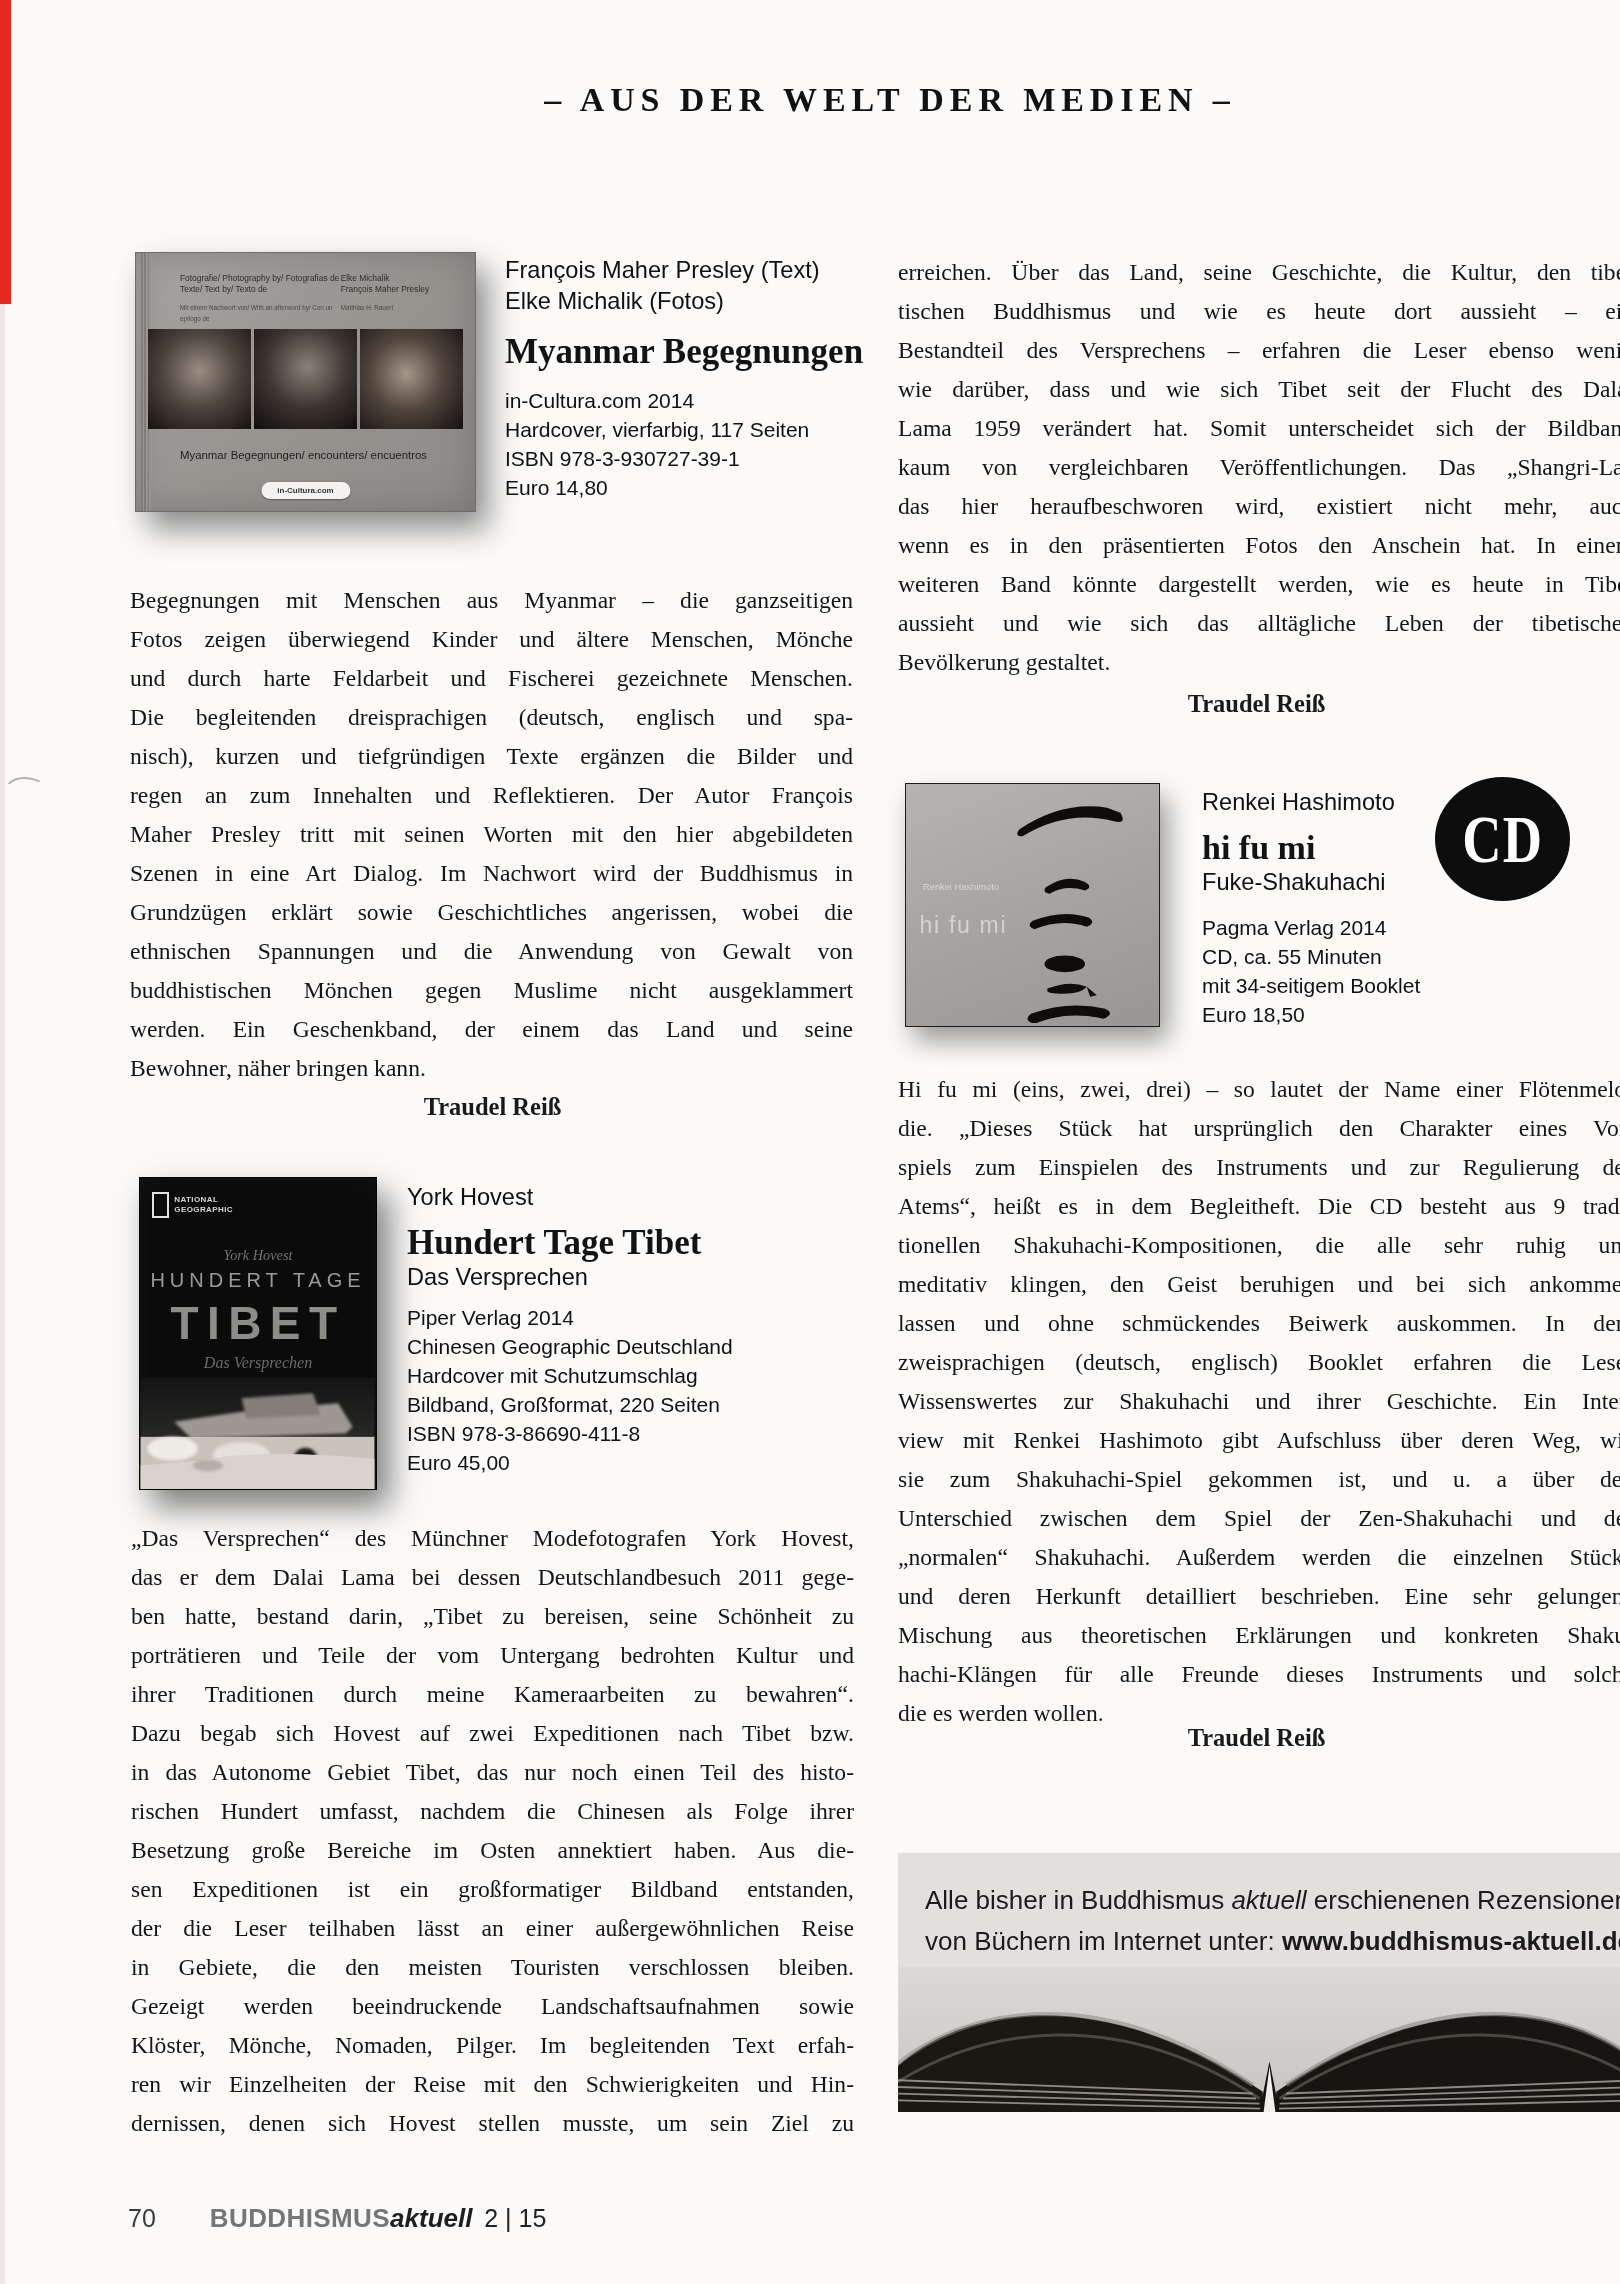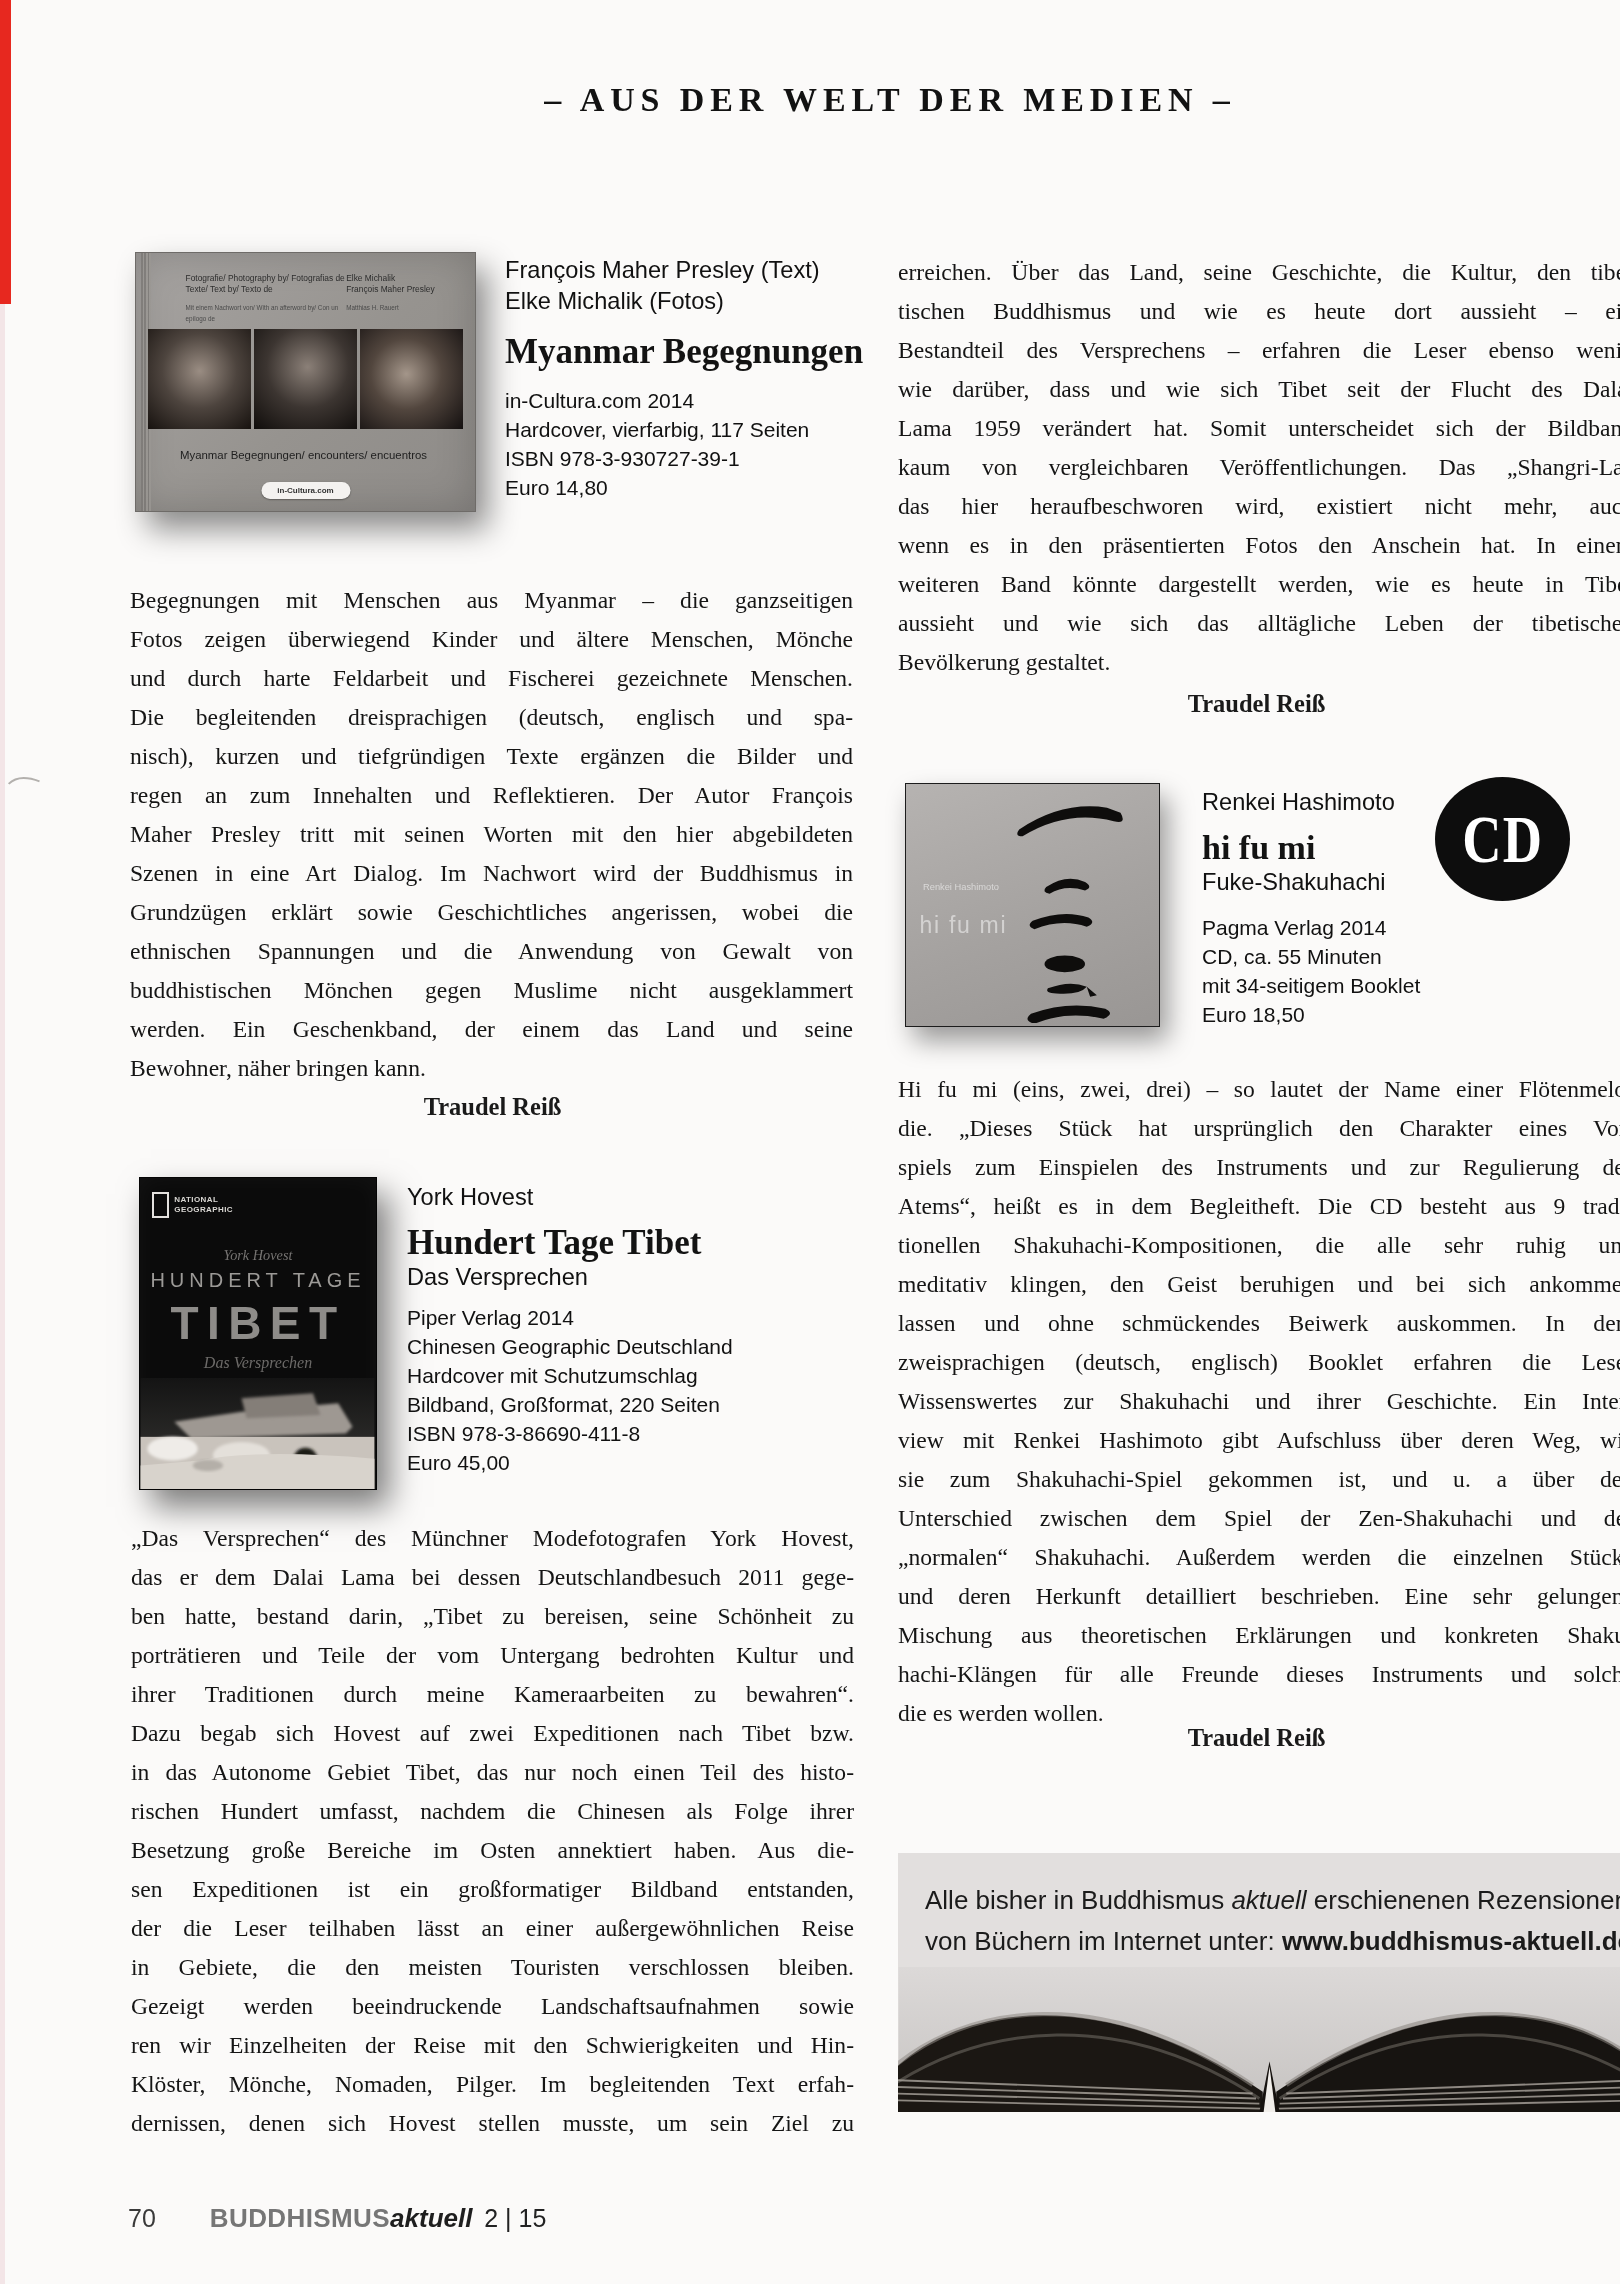--- a/index.html
+++ b/index.html
@@ -25,21 +25,21 @@
   .info .bsub{font-size:23.6px;line-height:27px;margin-top:1.7px;}
   .info .details{font-size:21px;line-height:29px;margin-top:15px;}
 
   
   .fig1{position:absolute;left:135px;top:252px;width:339px;height:258px;
         background:linear-gradient(135deg,#a6a3a1,#96938f 55%,#8e8b88);
         border:0.8px solid #6e6b68;box-shadow:11.8px 17px 29px rgba(0,0,0,.45), inset 0 0 39px rgba(0,0,0,.18);
         font-family:"Liberation Sans","DejaVu Sans",sans-serif;}
   .fig1 .spine{position:absolute;left:5px;top:0;width:10px;height:100%;
         background:repeating-linear-gradient(90deg,#7b7875 0 1.7px,#9a9793 1.7px 3.4px);opacity:.8;}
-  .fig1 .credits{position:absolute;left:44px;right:18px;top:20px;display:flex;justify-content:center;}
+  .fig1 .credits{position:absolute;left:44px;right:18px;top:20px;display:flex;justify-content:flex-start;}
   .fig1 .cl{width:58%;font-size:8.4px;line-height:11px;color:#2d2d2d;}
   .fig1 .cr{width:38%;font-size:8.4px;line-height:11px;color:#2d2d2d;}
   .fig1 .tiny{font-size:6.3px;color:#4a4a4a;margin-top:6.8px;}
   .fig1 .photos{position:absolute;left:11.8px;right:11.8px;top:76px;height:100px;display:flex;gap:2.5px;}
   .fig1 .ph{flex:1;background:radial-gradient(circle at 50% 42%, #9a8d83 0%, #4d443e 48%, #17120f 100%);}
   .fig1 .ph.p2{background:radial-gradient(circle at 52% 38%, #8b8078 0%, #3c3531 50%, #100d0b 100%);}
   .fig1 .ph.p3{background:radial-gradient(circle at 45% 45%, #a4968a 0%, #52463e 45%, #141010 100%);}
   .fig1 .ctitle{position:absolute;left:44px;top:196px;font-size:11.4px;color:#1e1e1e;}
   .fig1 .pill{position:absolute;left:50%;bottom:11.8px;transform:translateX(-50%);
         width:89px;height:17.7px;background:#f4f2f0;border-radius:9.3px;box-shadow:0 0.8px 1.7px rgba(0,0,0,.4);
@@ -211,22 +211,22 @@
       <div class="jline">porträtieren und Teile der vom Untergang bedrohten Kultur und</div>
       <div class="jline">ihrer Traditionen durch meine Kameraarbeiten zu bewahren“.</div>
       <div class="jline">Dazu begab sich Hovest auf zwei Expeditionen nach Tibet bzw.</div>
       <div class="jline">in das Autonome Gebiet Tibet, das nur noch einen Teil des histo-</div>
       <div class="jline">rischen Hundert umfasst, nachdem die Chinesen als Folge ihrer</div>
       <div class="jline">Besetzung große Bereiche im Osten annektiert haben. Aus die-</div>
       <div class="jline">sen Expeditionen ist ein großformatiger Bildband entstanden,</div>
       <div class="jline">der die Leser teilhaben lässt an einer außergewöhnlichen Reise</div>
       <div class="jline">in Gebiete, die den meisten Touristen verschlossen bleiben.</div>
       <div class="jline">Gezeigt werden beeindruckende Landschaftsaufnahmen sowie</div>
+      <div class="jline">Klöster, Mönche, Nomaden, Pilger. Im begleitenden Text erfah-</div>
       <div class="jline">ren wir Einzelheiten der Reise mit den Schwierigkeiten und Hin-</div>
-      <div class="jline">Klöster, Mönche, Nomaden, Pilger. Im begleitenden Text erfah-</div>
       <div class="jline">dernissen, denen sich Hovest stellen musste, um sein Ziel zu</div>
     </div>
 
   <div class="col" style="left:898px;top:253px;width:736px;">
       <div class="jline">erreichen. Über das Land, seine Geschichte, die Kultur, den tibe-</div>
       <div class="jline">tischen Buddhismus und wie es heute dort aussieht – ein</div>
       <div class="jline">Bestandteil des Versprechens – erfahren die Leser ebenso wenig</div>
       <div class="jline">wie darüber, dass und wie sich Tibet seit der Flucht des Dalai</div>
       <div class="jline">Lama 1959 verändert hat. Somit unterscheidet sich der Bildband</div>
       <div class="jline">kaum von vergleichbaren Veröffentlichungen. Das „Shangri-La“</div>

